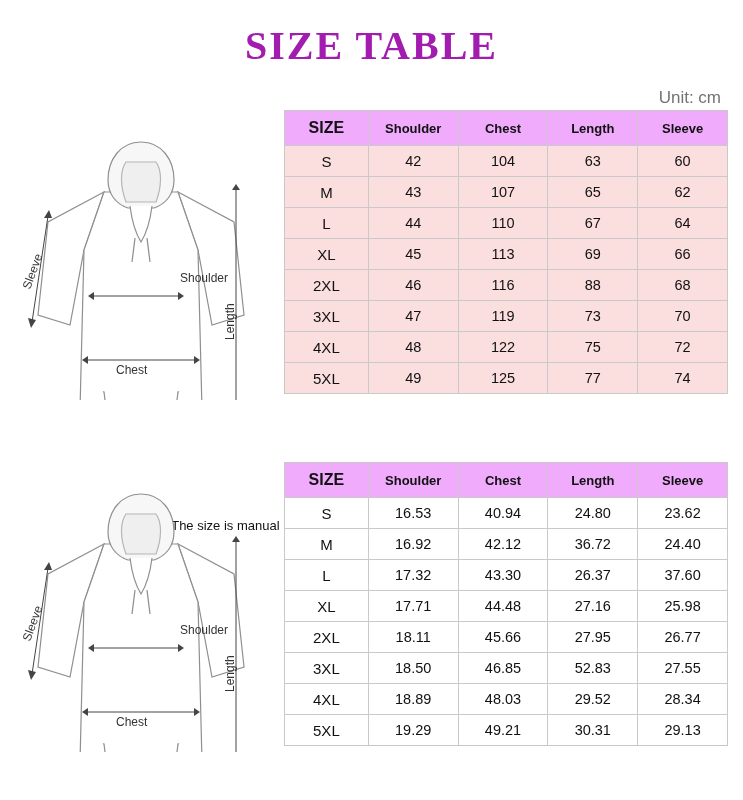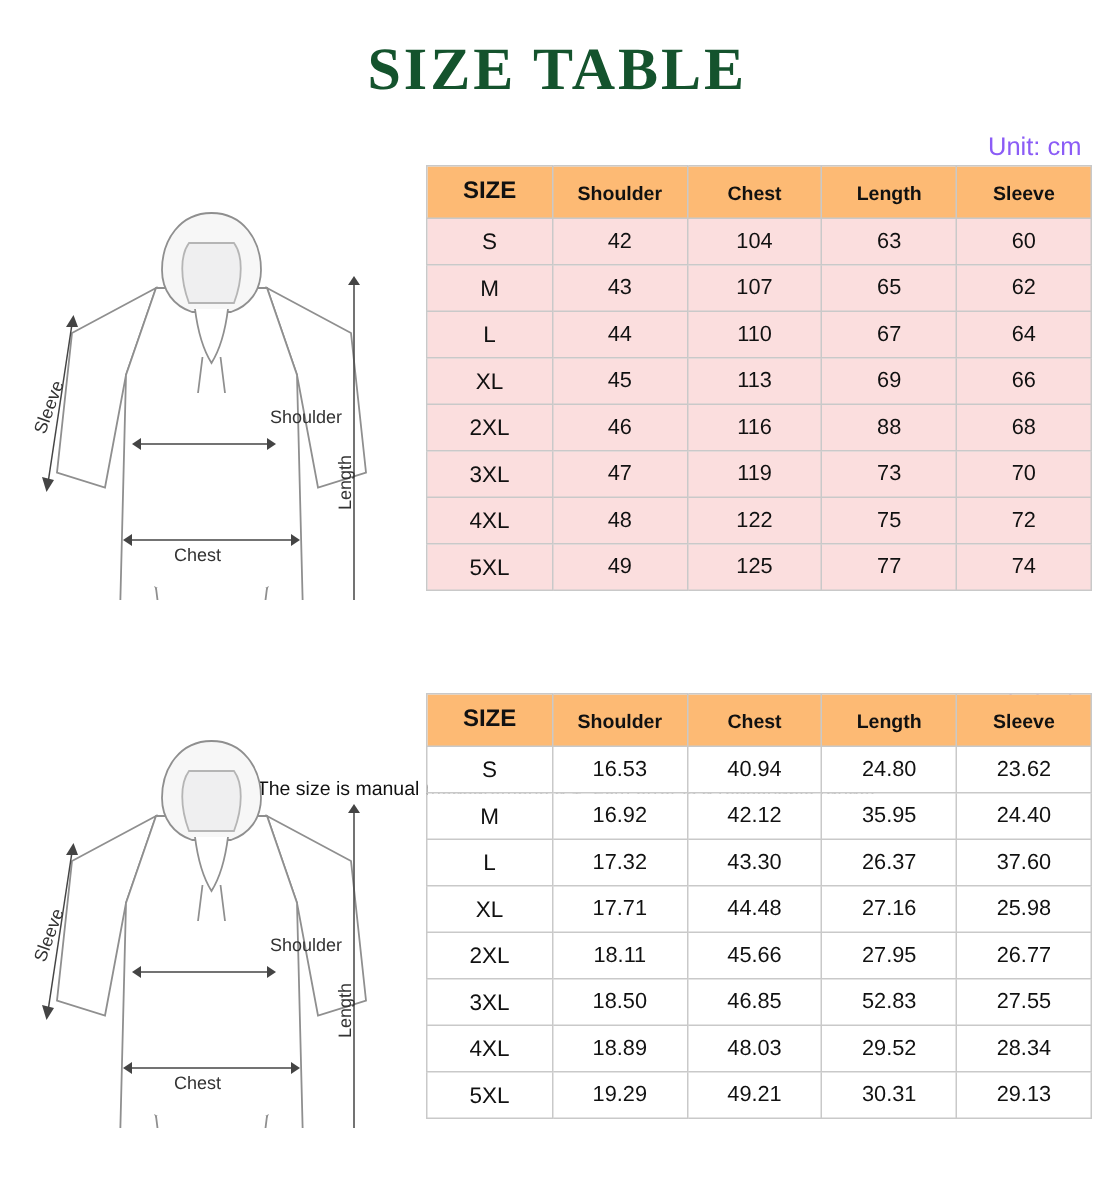--- a/index.html
+++ b/index.html
@@ -15,26 +15,26 @@
     position: relative;
     overflow: hidden;
   }
   .page-title {
     text-align: center;
     font-family: "Liberation Serif", serif;
     font-size: 40px;
     font-weight: 700;
     letter-spacing: 2px;
     margin: 22px 0 0 0;
-    color: #14532d;
+    color: #a21caf;
   }
   .unit-label {
     position: absolute;
     right: 22px;
-    color: #8b5cf6;
+    color: #737373;
     font-size: 17px;
     font-family: "Liberation Sans", sans-serif;
   }
   #unit-cm { top: 88px; }
   #unit-inch { top: 438px; margin-top: 22px; }
 
   .block {
     position: absolute;
     left: 0;
     width: 743px;
@@ -63,21 +63,21 @@
   table.size-table th, table.size-table td {
     border: 1px solid #c9c9c9;
     text-align: center;
     height: 30px;
     padding: 0;
     font-weight: normal;
   }
   table.size-table thead th {
     font-weight: bold;
     font-size: 13px;
-    background: #fdba74;
+    background: #f0abfc;
     height: 34px;
     text-align: center;
   }
   table.size-table thead th.size-col {
     font-size: 16px;
   }
   table.size-table td.size-cell {
     font-size: 15px;
   }
   .tint tbody td { background: #fbdede; }
@@ -302,21 +302,21 @@
           <td class="size-cell">S</td>
           <td>16.53</td>
           <td>40.94</td>
           <td>24.80</td>
           <td>23.62</td>
         </tr>
         <tr>
           <td class="size-cell">M</td>
           <td>16.92</td>
           <td>42.12</td>
-          <td>35.95</td>
+          <td>36.72</td>
           <td>24.40</td>
         </tr>
         <tr>
           <td class="size-cell">L</td>
           <td>17.32</td>
           <td>43.30</td>
           <td>26.37</td>
           <td>37.60</td>
         </tr>
         <tr>

